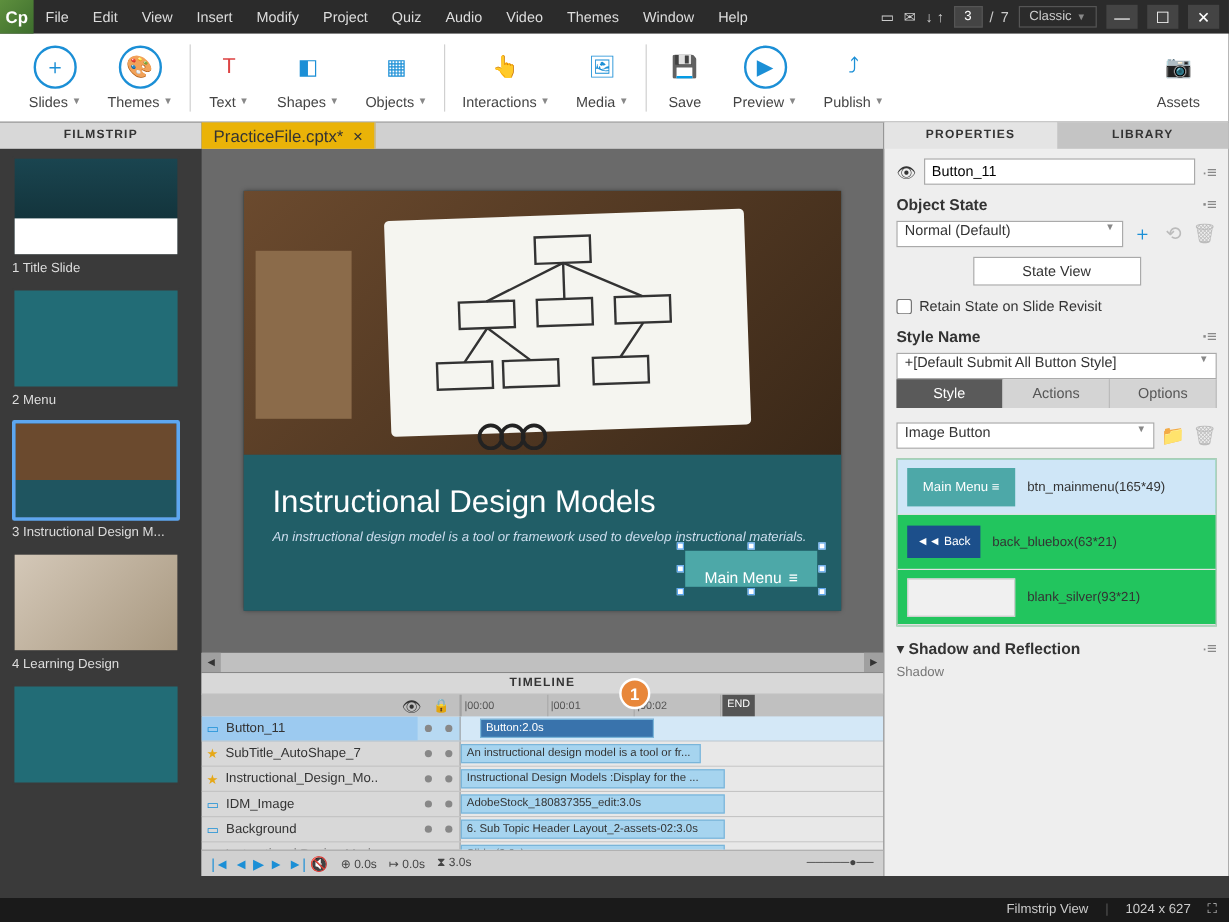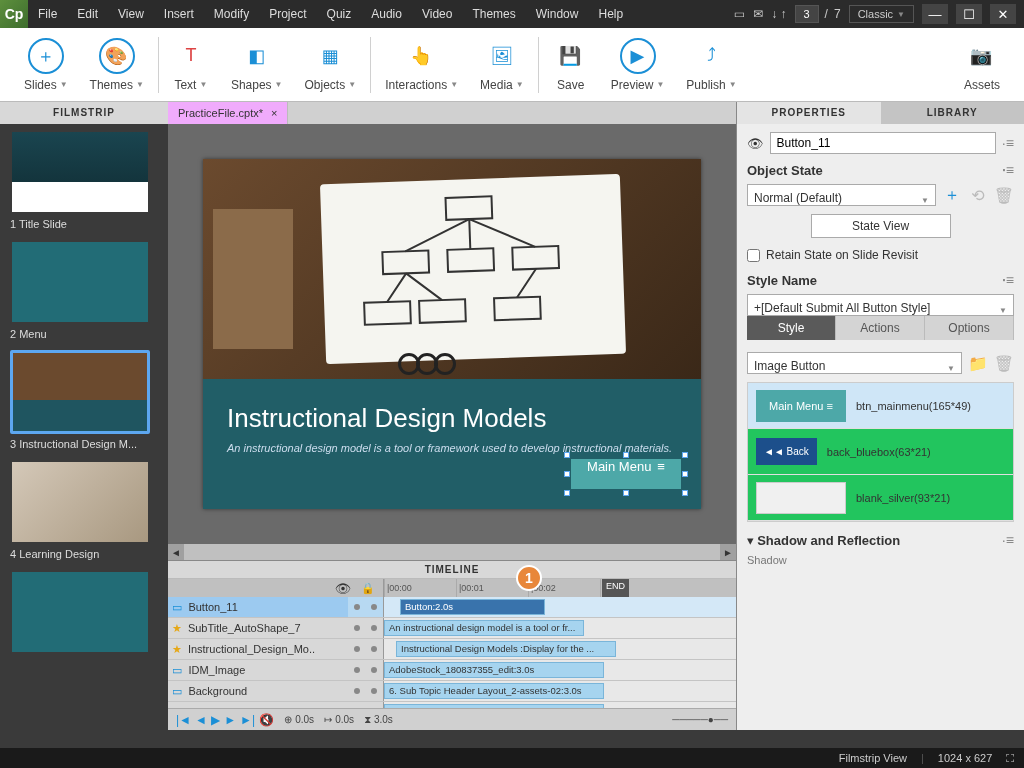--- a/index.html
+++ b/index.html
@@ -34,33 +34,33 @@
 .panel-tab { height: 22px; background: #d8d8d8; color: #333; text-align: center; line-height: 22px; font-size: 10px; letter-spacing: 1px; font-weight: bold; }
 .film-body { flex: 1; overflow: hidden; padding: 6px 10px; }
 .thumb { margin-bottom: 10px; }
 .thumb-img { width: 140px; height: 84px; background: #2d4a52; border: 2px solid #3a3a3a; border-radius: 2px; position: relative; overflow: hidden; }
 .thumb.selected .thumb-img { border: 3px solid #5da7f0; }
 .thumb-label { color: #ddd; font-size: 11px; margin-top: 4px; white-space: nowrap; overflow: hidden; text-overflow: ellipsis; }
 
 
 .center { flex: 1; background: #6a6a6a; display: flex; flex-direction: column; }
 .doc-tabs { height: 22px; background: #d0d0d0; display: flex; }
-.doc-tab { background: #f0abfc; padding: 0 10px; line-height: 20px; font-size: 11px; border-right: 1px solid #bbb; display: flex; align-items: center; gap: 8px; }
+.doc-tab { background: #eab308; padding: 0 10px; line-height: 20px; font-size: 14px; border-right: 1px solid #bbb; display: flex; align-items: center; gap: 8px; }
 .canvas-wrap { flex: 1; display: flex; align-items: center; justify-content: center; position: relative; }
 .canvas { width: 498px; height: 350px; background: #2d4a52; box-shadow: 0 0 4px rgba(0,0,0,0.5); position: relative; overflow: hidden; }
 .notebook { position: absolute; top: 0; left: 0; right: 0; height: 220px; background: linear-gradient(135deg,#6b4a2e,#3a2818); }
 .notebook-page { position: absolute; top: 20px; left: 120px; width: 300px; height: 180px; background: #f5f5f0; border-radius: 4px; transform: rotate(-2deg); }
 .notebook-page svg { width: 100%; height: 100%; }
 .paper-bag { position: absolute; left: 10px; top: 50px; width: 80px; height: 140px; background: #8b6b4a; }
 .notebook-rings { position: absolute; left: 195px; top: 190px; width: 160px; height: 30px; display: flex; align-items: center; }
 .ring { width: 22px; height: 22px; border: 3px solid #222; border-radius: 50%; margin-right: -4px; }
 .slide-band { position: absolute; bottom: 0; left: 0; right: 0; height: 130px; background: rgba(33,95,105,0.92); padding: 24px 24px; }
 .slide-title { color: #fff; font-size: 26px; }
 .slide-sub { color: #cde; font-size: 11px; margin-top: 8px; font-style: italic; }
-.mm-btn { position: absolute; right: 20px; bottom: 20px; width: 110px; height: 30px; background: #4da8a8; display: flex; align-items: flex-start; justify-content: center; gap: 6px; color: #fff; font-size: 13px; }
+.mm-btn { position: absolute; right: 20px; bottom: 20px; width: 110px; height: 30px; background: #4da8a8; display: flex; align-items: flex-end; justify-content: center; gap: 6px; color: #fff; font-size: 13px; }
 .sel-handles { position: absolute; right: 16px; bottom: 16px; width: 118px; height: 38px; pointer-events: none; }
 .sel-handles .h { position: absolute; width: 6px; height: 6px; background: #fff; border: 1px solid #5da7f0; }
 .hscroll { height: 16px; background: #c0c0c0; position: relative; }
 .hscroll .arrow { position: absolute; top: 0; width: 16px; height: 16px; background: #a0a0a0; display: flex; align-items: center; justify-content: center; font-size: 10px; }
 .hscroll .arrow.l { left: 0; } .hscroll .arrow.r { right: 0; }
 
 
 .timeline { height: 170px; background: #d8d8d8; display: flex; flex-direction: column; border-top: 1px solid #888; position: relative; }
 .tl-title { text-align: center; font-size: 10px; font-weight: bold; letter-spacing: 1px; padding: 3px; background: #d8d8d8; border-bottom: 1px solid #bbb; }
 .tl-header { height: 18px; display: flex; background: #c0c0c0; font-size: 9px; }
@@ -89,21 +89,21 @@
 .props { width: 288px; background: #eee; display: flex; flex-direction: column; border-left: 1px solid #888; }
 .props-tabs { height: 22px; display: flex; }
 .props-tabs .ptab { flex: 1; text-align: center; line-height: 22px; font-size: 10px; letter-spacing: 1px; font-weight: bold; background: #c4c4c4; }
 .props-tabs .ptab.active { background: #e4e4e4; }
 .props-body { flex: 1; padding: 8px 10px; overflow: hidden; font-size: 12px; color: #333; }
 .props-row { display: flex; align-items: center; gap: 6px; margin-bottom: 8px; }
 .obj-name-input { flex: 1; height: 22px; border: 1px solid #aaa; padding: 0 6px; font-size: 12px; }
 .menu-ic { color: #888; font-size: 14px; }
 .section-h { font-size: 13px; color: #333; margin: 6px 0; display: flex; justify-content: space-between; align-items: center; }
 .section-h.bold { font-weight: bold; }
-.select-box { height: 22px; border: 1px solid #aaa; background: #fff; display: flex; align-items: flex-end; padding: 0 6px; font-size: 12px; flex: 1; justify-content: space-between; }
+.select-box { height: 22px; border: 1px solid #aaa; background: #fff; display: flex; align-items: flex-start; padding: 0 6px; font-size: 12px; flex: 1; justify-content: space-between; }
 .icon-btn { width: 20px; height: 20px; display: flex; align-items: center; justify-content: center; color: #1b8fd6; font-size: 16px; }
 .icon-btn.dim { color: #bbb; }
 .state-btn { width: 140px; height: 24px; border: 1px solid #aaa; background: #fff; margin: 4px auto 10px; text-align: center; line-height: 22px; font-size: 12px; display: block; }
 .check-row { display: flex; align-items: center; gap: 6px; margin: 4px 0 10px; font-size: 12px; }
 .check-row input { width: 13px; height: 13px; }
 .tab3 { display: flex; height: 24px; }
 .tab3 div { flex: 1; text-align: center; line-height: 24px; font-size: 12px; background: #d4d4d4; color: #555; border-right: 1px solid #bbb; }
 .tab3 div.active { background: #5a5a5a; color: #fff; }
 .btn-list { border: 1px solid #ccc; background: #22c55e; margin-top: 8px; }
 .btn-row { height: 46px; display: flex; align-items: center; gap: 10px; padding: 0 8px; border-bottom: 1px solid #e0e0e0; }
@@ -380,21 +380,21 @@
               <div class="tl-bar " style="left:0;width:200px">An instructional design model is a tool or fr...</div>
             </div>
           </div>
           <div class="tl-row">
             <div class="tl-name"><span style="color:#e6a817">★</span>Instructional_Design_Mo..</div>
     <div class="tl-ctrl">
               <div class="dot"></div>
               <div class="dot"></div>
             </div>
     <div class="tl-bar-wrap">
-              <div class="tl-bar " style="left:12px;width:220px">Instructional Design Models :Display for the ...</div>
+              <div class="tl-bar " style="left:0;width:220px">Instructional Design Models :Display for the ...</div>
             </div>
           </div>
           <div class="tl-row">
             <div class="tl-name"><span style="color:#1b8fd6">▭</span>IDM_Image</div>
     <div class="tl-ctrl">
               <div class="dot"></div>
               <div class="dot"></div>
             </div>
     <div class="tl-bar-wrap">
               <div class="tl-bar " style="left:0;width:220px">AdobeStock_180837355_edit:3.0s</div>

